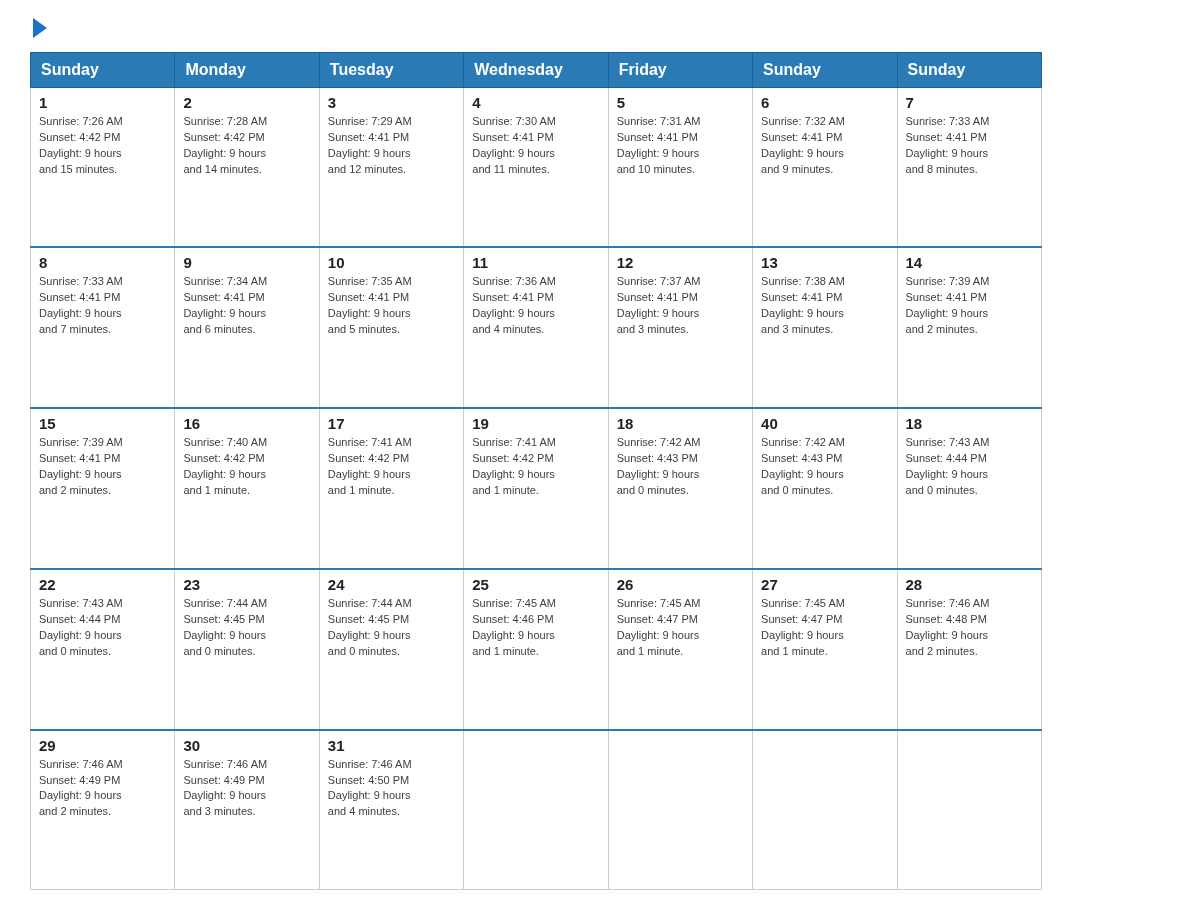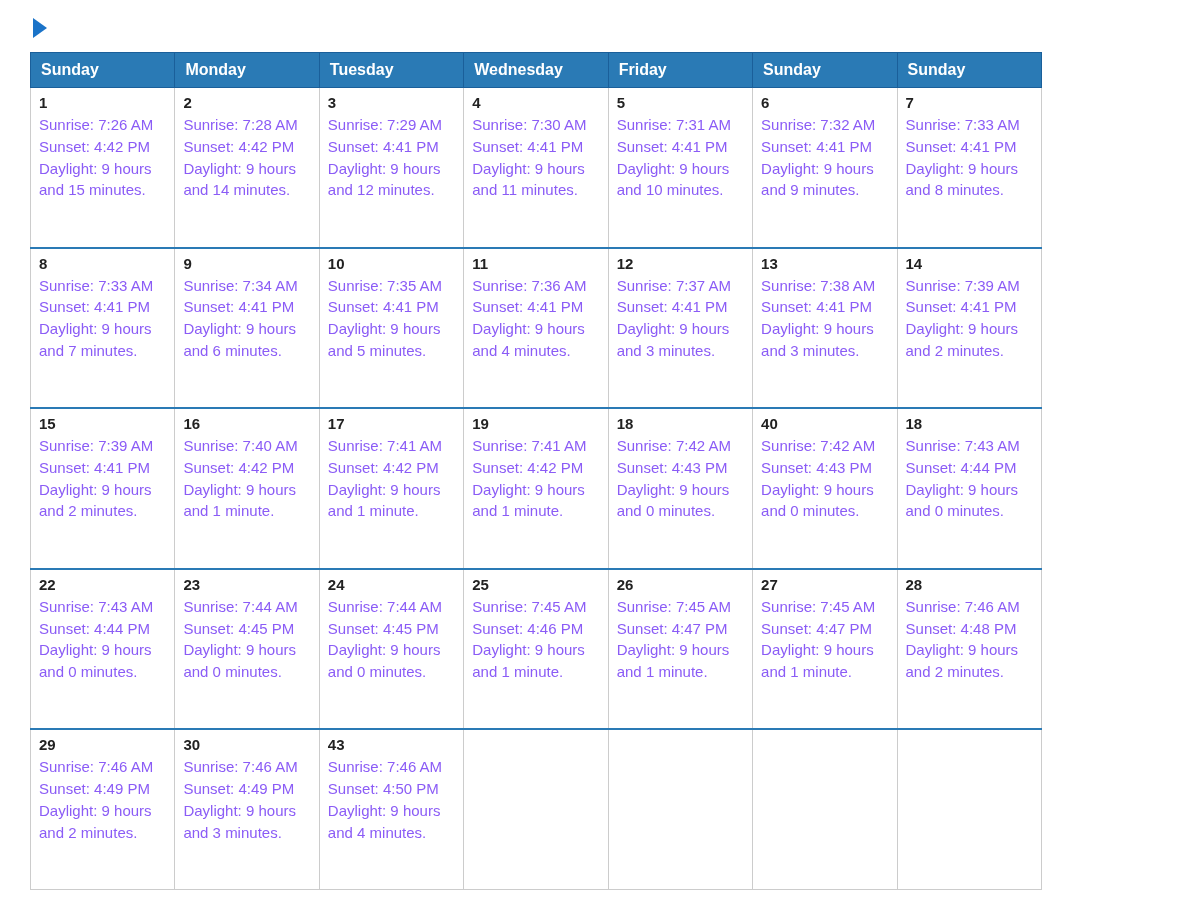--- a/index.html
+++ b/index.html
@@ -99,22 +99,22 @@
       background: #fff;
     }
     .day-number {
       font-size: 15px;
       font-weight: bold;
       color: #222;
       display: block;
       margin-bottom: 3px;
     }
     .day-info {
-      font-size: 15px;
-      color: #8b5cf6;
+      font-size: 11px;
+      color: #404040;
       line-height: 1.45;
     }
     .row-divider td {
       border-top: 2px solid #2a7ab5;
     }
     table.calendar {
       border-top: none;
     }
     .calendar thead tr th {
       border: 1px solid #1a5f9a;
@@ -276,21 +276,21 @@
         <tr class="row-divider">
           <td>
         <span class="day-number">29</span>
         <div class="day-info">Sunrise: 7:46 AM<br>Sunset: 4:49 PM<br>Daylight: 9 hours<br>and 2 minutes.</div>
       </td>
           <td>
         <span class="day-number">30</span>
         <div class="day-info">Sunrise: 7:46 AM<br>Sunset: 4:49 PM<br>Daylight: 9 hours<br>and 3 minutes.</div>
       </td>
           <td>
-        <span class="day-number">43</span>
+        <span class="day-number">31</span>
         <div class="day-info">Sunrise: 7:46 AM<br>Sunset: 4:50 PM<br>Daylight: 9 hours<br>and 4 minutes.</div>
       </td>
           <td class="empty"></td>
           <td class="empty"></td>
           <td class="empty"></td>
           <td class="empty"></td>
         </tr>
       </tbody>
   </table>
 </div>

